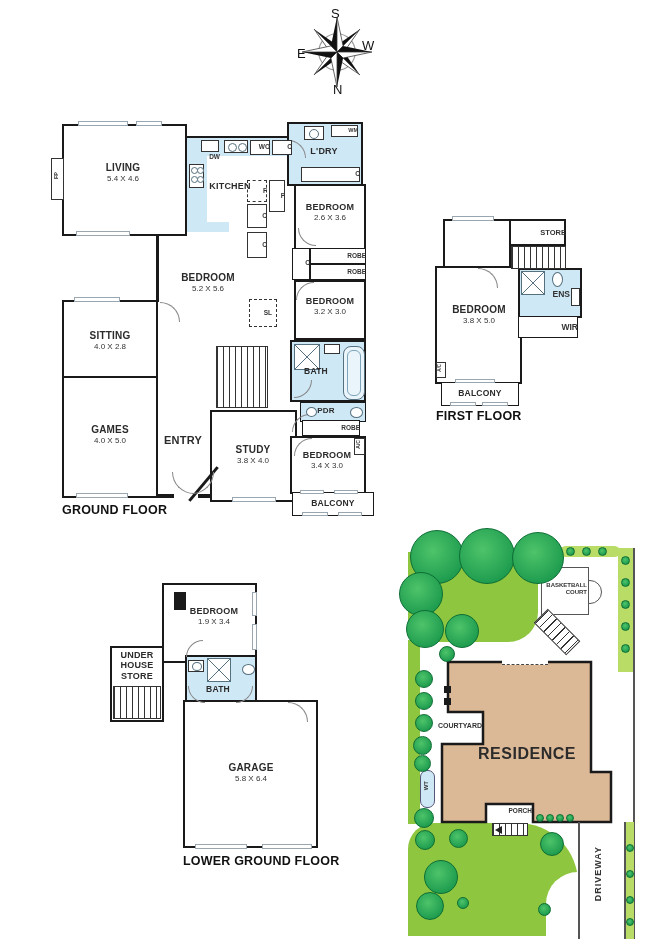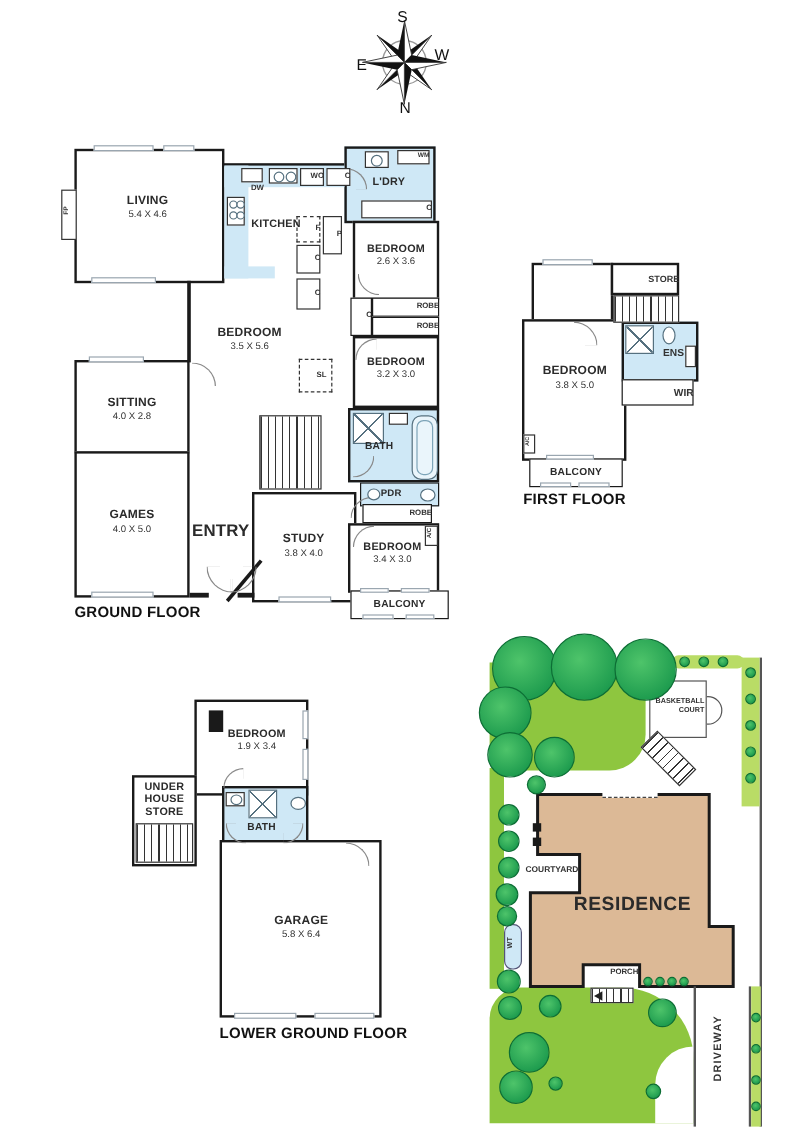--- a/index.html
+++ b/index.html
@@ -140,21 +140,21 @@
 
 <div class="room" style="left:294px;top:280px;width:72px;height:60px"></div>
 <div class="rlabel" style="left:296px;top:296px;width:68px">
   <span class="rname" style="font-size:9px">BEDROOM</span>
   <span class="rdims">3.2 X 3.0</span>
 </div>
 <div class="arc arc-tl" style="left:296px;top:282px;width:18px;height:18px"></div>
 
 <div class="rlabel" style="left:175px;top:272px;width:66px">
   <span class="rname">BEDROOM</span>
-  <span class="rdims">3.5 X 5.6</span>
+  <span class="rdims">5.2 X 5.6</span>
 </div>
 <div class="box dashbox" style="left:249px;top:299px;width:28px;height:28px;background:transparent"></div>
 <div class="slabel" style="left:254px;top:310px;width:18px">SL</div>
 
 <div class="stairs st-v" style="left:216px;top:346px;width:52px;height:62px"></div>
 
 <div class="room wet" style="left:290px;top:340px;width:76px;height:62px"></div>
 <div class="xbox" style="left:294px;top:344px;width:26px;height:26px;background-color:#fff"></div>
 <div class="box" style="left:324px;top:344px;width:16px;height:10px"></div>
 <div class="tub" style="left:343px;top:346px;width:20px;height:52px"></div>
@@ -189,21 +189,21 @@
 
 <div class="rlabel" style="left:78px;top:330px;width:64px">
   <span class="rname">SITTING</span>
   <span class="rdims">4.0 X 2.8</span>
 </div>
 <div class="rlabel" style="left:78px;top:424px;width:64px">
   <span class="rname">GAMES</span>
   <span class="rdims">4.0 X 5.0</span>
 </div>
 <div class="rlabel" style="left:160px;top:434px;width:46px">
-  <span class="rname" style="font-size:14px">ENTRY</span>
+  <span class="rname" style="font-size:11px">ENTRY</span>
 </div>
 <div class="rlabel" style="left:220px;top:444px;width:66px">
   <span class="rname">STUDY</span>
   <span class="rdims">3.8 X 4.0</span>
 </div>
 <div class="rlabel" style="left:90px;top:162px;width:66px">
   <span class="rname">LIVING</span>
   <span class="rdims">5.4 X 4.6</span>
 </div>
 

